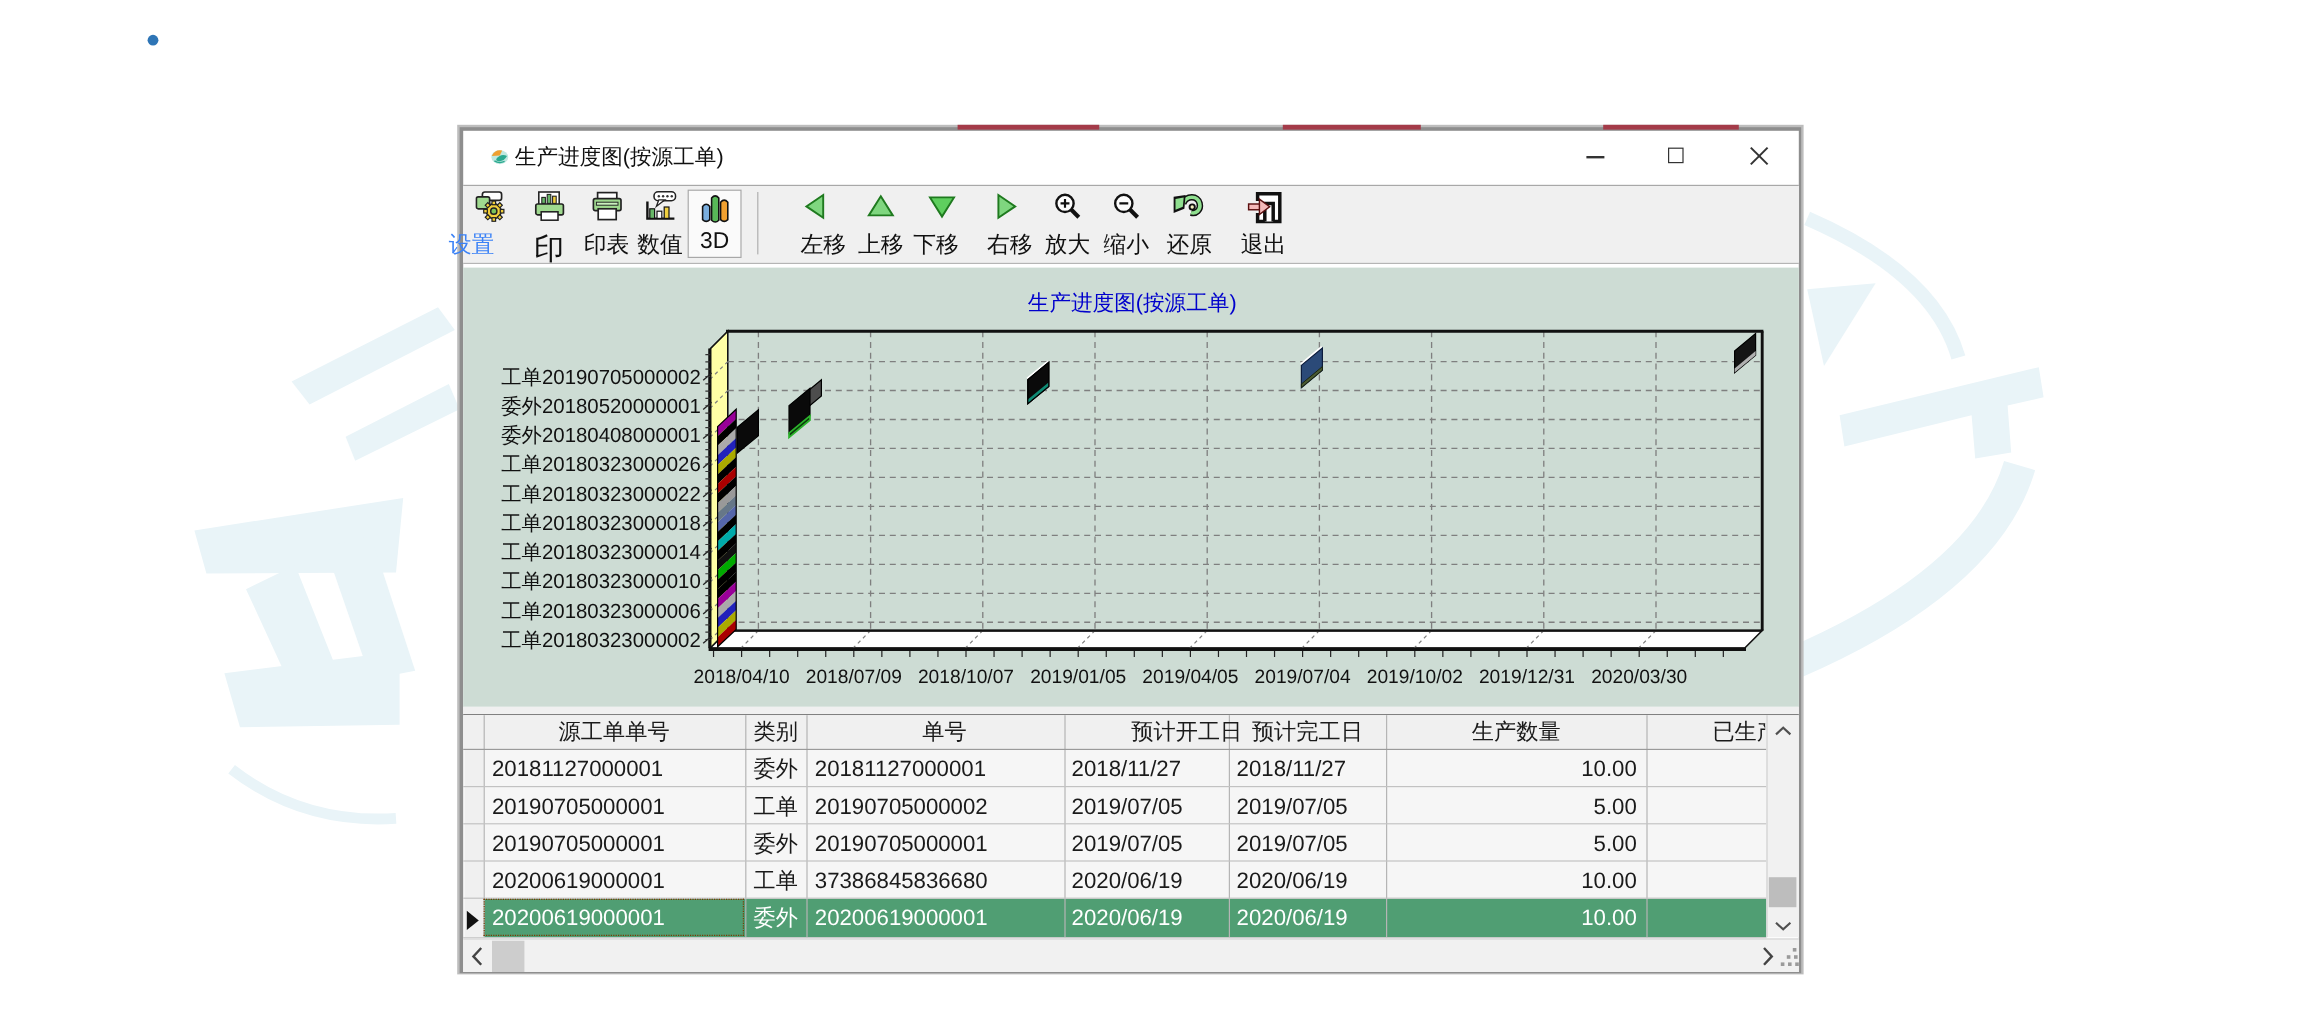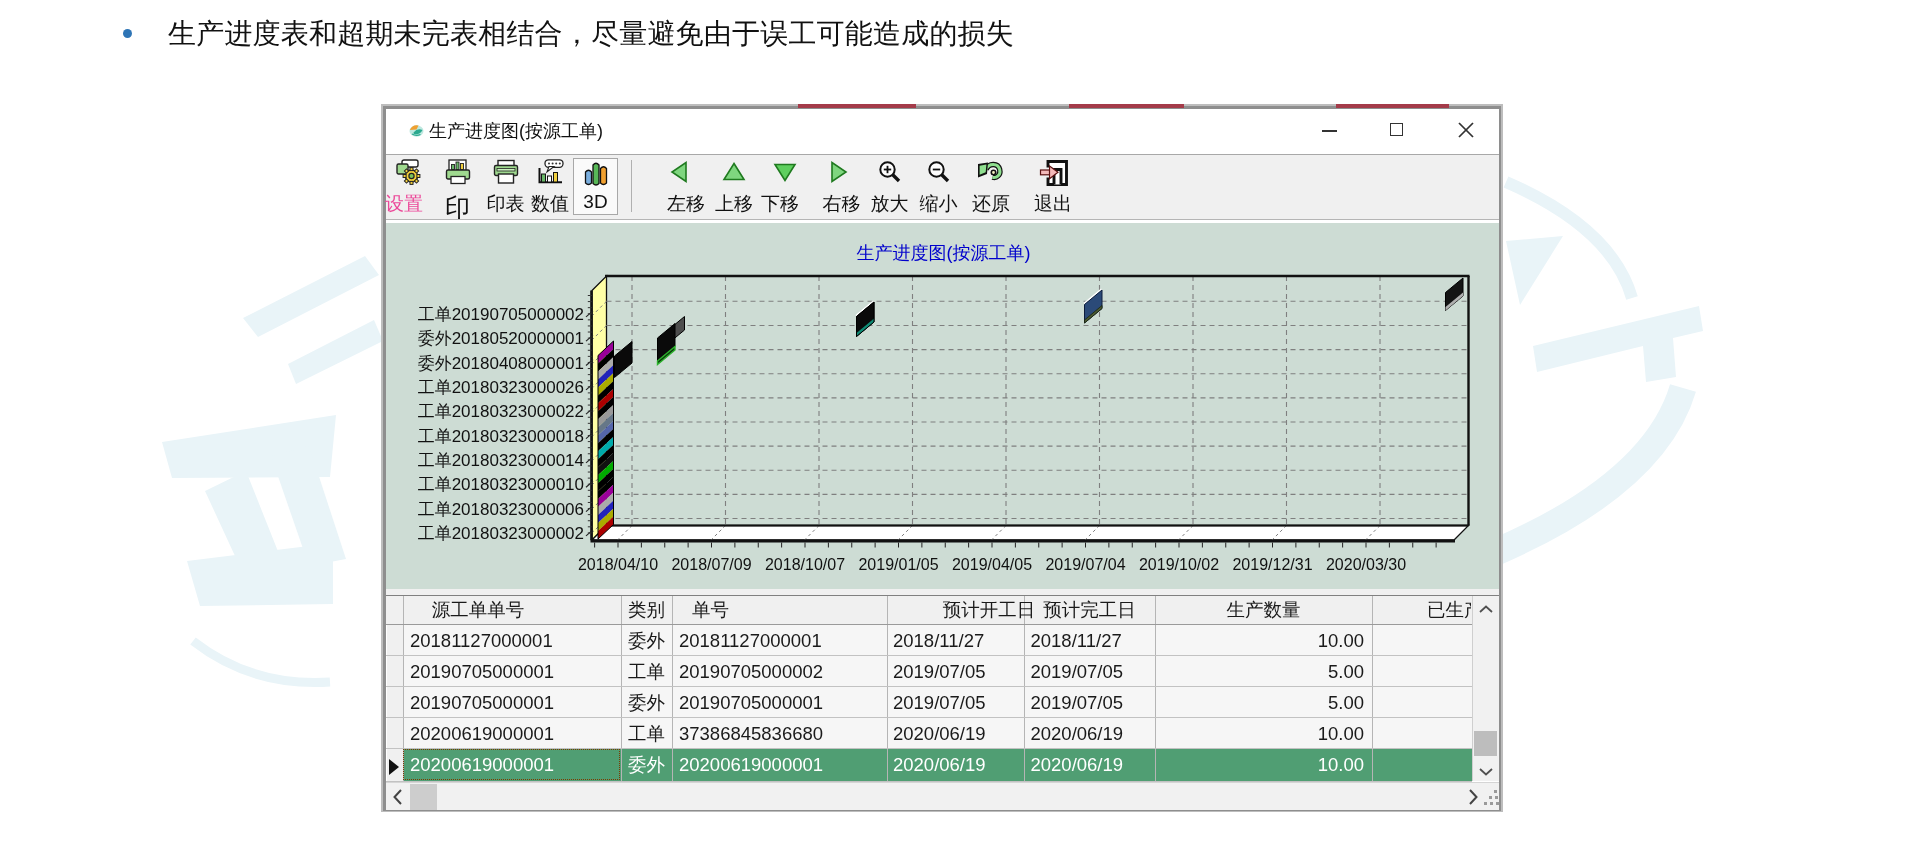--- a/index.html
+++ b/index.html
@@ -22,21 +22,20 @@
 <path d="M1506 182 Q 1612 228 1632 298" stroke-width="12"></path>
 <path d="M1496 552 Q 1655 483 1683 388" stroke-width="27"></path>
 </g>
 <g fill="#e9f4f8">
 <polygon points="1506,241 1563,236 1520,305"></polygon>
 <path d="M1533 346 L1699 306 L1703 331 L1673 338 L1676 377 L1646 382 L1643 346 L1537 372 Z"></path>
 </g>
 </svg>
 
 <div style="position:absolute;left:123px;top:29px;width:9px;height:9px;border-radius:50%;background:#2e75b6"></div>
-<div style="position:absolute;left:168px;top:15px;font-size:28px;color:#111;letter-spacing:0.2px">生产进度表和超期未完表相结合，尽量避免由于误工可能造成的损失</div>
 
 <div style="position:absolute;left:380.5px;top:103.5px;width:1122.5px;height:708.5px;background:#bdbdbd"></div>
 <div style="position:absolute;left:383px;top:106px;width:1118px;height:705px;background:#8e8e8e"></div>
 <div style="position:absolute;left:385.5px;top:108.5px;width:1113.5px;height:701.5px;background:#ffffff"></div>
 
 <div style="position:absolute;left:798px;top:103.5px;width:118px;height:4px;background:#a43b49"></div>
 <div style="position:absolute;left:1069px;top:103.5px;width:115px;height:4px;background:#a43b49"></div>
 <div style="position:absolute;left:1336px;top:103.5px;width:113px;height:4px;background:#a43b49"></div>
 
 <svg style="position:absolute;left:409px;top:123px" width="15" height="15" viewBox="0 0 15 15">
@@ -67,21 +66,21 @@
           <rect x="14" y="22.4" width="3" height="3"></rect>
           <rect x="7.1" y="15.5" width="3" height="3"></rect>
           <rect x="20.9" y="15.5" width="3" height="3"></rect>
           <rect x="9" y="10.5" width="3" height="3" transform="rotate(45 10.5 12)"></rect>
           <rect x="19" y="10.5" width="3" height="3" transform="rotate(-45 20.5 12)"></rect>
           <rect x="9" y="20.5" width="3" height="3" transform="rotate(-45 10.5 22)"></rect>
           <rect x="19" y="20.5" width="3" height="3" transform="rotate(45 20.5 22)"></rect>
         </g>
         <circle cx="15.5" cy="17" r="2.6" fill="#7cc35a" stroke="#222" stroke-width="1.2"></circle>
       </svg></div>
-<div style="position:absolute;left:385.0px;top:191px;width:48px;text-align:left;font-size:19px;color:#ec4899">设置</div>
+<div style="position:absolute;left:364px;top:191px;width:48px;text-align:right;font-size:19px;color:#3b82f6">设置</div>
 <div style="position:absolute;left:444.5px;top:159px"><svg width="26" height="28" viewBox="0 0 26 28">
         <rect x="4" y="1" width="17" height="11" fill="#fff" stroke="#222" stroke-width="1.3"></rect>
         <rect x="6.5" y="5.5" width="3" height="5" fill="#68b768" stroke="#222" stroke-width="0.9"></rect>
         <rect x="11" y="3" width="3" height="7.5" fill="#68b768" stroke="#222" stroke-width="0.9"></rect>
         <rect x="15.5" y="4.5" width="3" height="6" fill="#f0d040" stroke="#222" stroke-width="0.9"></rect>
         <rect x="1.5" y="11" width="23" height="9" rx="1.5" fill="#9fd98f" stroke="#222" stroke-width="1.4"></rect>
         <rect x="6" y="17.5" width="14" height="7" fill="#fff" stroke="#222" stroke-width="1.3"></rect>
       </svg></div>
 <div style="position:absolute;left:433.5px;top:191px;width:48px;text-align:center;font-size:25px;color:#111">印图</div>
 <div style="position:absolute;left:492.5px;top:159px"><svg width="26" height="28" viewBox="0 0 26 28">
@@ -368,23 +367,23 @@
 <div style="position:absolute;left:886.5px;top:596px;width:1px;height:185px;background:#b5b5b5"></div>
 <div style="position:absolute;left:1024px;top:596px;width:1px;height:185px;background:#b5b5b5"></div>
 <div style="position:absolute;left:1155px;top:596px;width:1px;height:185px;background:#b5b5b5"></div>
 <div style="position:absolute;left:1372px;top:596px;width:1px;height:185px;background:#b5b5b5"></div>
 <div style="position:absolute;left:386px;top:624px;width:1085.5px;height:1px;background:#9a9a9a"></div>
 <div style="position:absolute;left:386px;top:655.0px;width:1085.5px;height:1px;background:#c2c2c2"></div>
 <div style="position:absolute;left:386px;top:686.0px;width:1085.5px;height:1px;background:#c2c2c2"></div>
 <div style="position:absolute;left:386px;top:717.0px;width:1085.5px;height:1px;background:#c2c2c2"></div>
 <div style="position:absolute;left:386px;top:748.0px;width:1085.5px;height:1px;background:#c2c2c2"></div>
 <div style="position:absolute;left:386px;top:780.5px;width:1085.5px;height:1px;background:#c2c2c2"></div>
-<div class="ct" style="left:431.75px;top:596px;width:160px;height:28px;line-height:28px;text-align:left">源工单单号</div>
+<div class="ct" style="left:431.75px;top:596px;width:160px;height:28px;line-height:28px;text-align:center">源工单单号</div>
 <div class="ct" style="left:566.5px;top:596px;width:160px;height:28px;line-height:28px;text-align:center">类别</div>
-<div class="ct" style="left:692px;top:596px;width:160px;height:28px;line-height:28px;">单号</div>
+<div class="ct" style="left:707px;top:596px;width:160px;height:28px;line-height:28px;text-align:center">单号</div>
 <div class="ct" style="left:875.25px;top:596px;width:160px;height:28px;line-height:28px;text-align:right">预计开工日</div>
 <div class="ct" style="left:1009.5px;top:596px;width:160px;height:28px;line-height:28px;text-align:center">预计完工日</div>
 <div class="ct" style="left:1183.5px;top:596px;width:160px;height:28px;line-height:28px;text-align:center">生产数量</div>
 <div style="position:absolute;left:1373px;top:596px;width:98px;height:28px;overflow:hidden">
       <div class="ct" style="left:54px;top:0;width:120px;height:28px;line-height:28px">已生产数量</div>
     </div>
 <div class="ct" style="left:410px;top:624.5px;width:205px;height:31px;line-height:31px;color:#1a1a1a">20181127000001</div>
 <div class="ct" style="left:621px;top:624.5px;width:51px;height:31px;line-height:31px;text-align:center;color:#1a1a1a">委外</div>
 <div class="ct" style="left:679px;top:624.5px;width:200px;height:31px;line-height:31px;color:#1a1a1a">20181127000001</div>
 <div class="ct" style="left:893px;top:624.5px;width:125px;height:31px;line-height:31px;color:#1a1a1a">2018/11/27</div>

